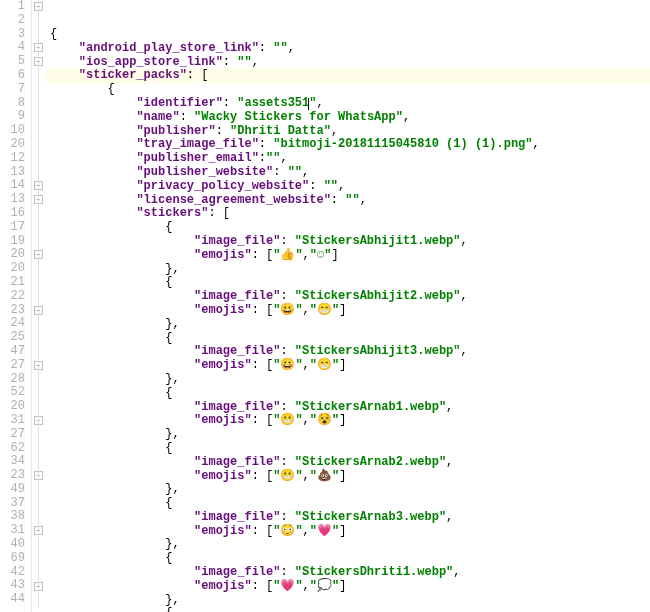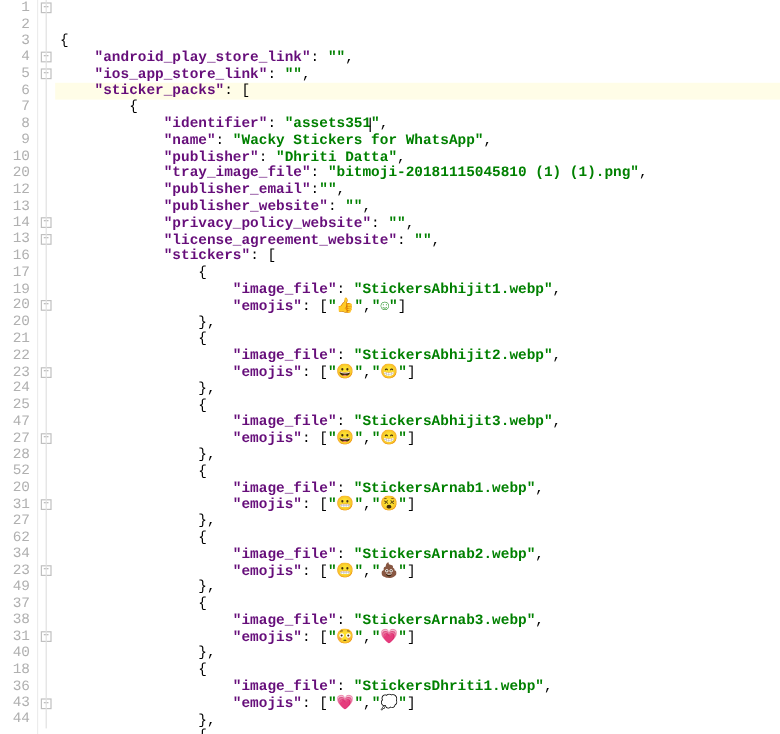--- a/index.html
+++ b/index.html
@@ -113,22 +113,22 @@
     <div class="ln">31</div>
     <div class="ln">27</div>
     <div class="ln">62</div>
     <div class="ln">34</div>
     <div class="ln">23</div>
     <div class="ln">49</div>
     <div class="ln">37</div>
     <div class="ln">38</div>
     <div class="ln">31</div>
     <div class="ln">40</div>
-    <div class="ln">18</div>
-    <div class="ln">36</div>
+    <div class="ln">69</div>
+    <div class="ln">42</div>
     <div class="ln">43</div>
     <div class="ln">44</div>
   </div>
 <div class="fold-gutter">
     <div class="fold-mark" style="top: 2px;">−</div>
     <div class="fold-mark" style="top: 43.4px;">−</div>
     <div class="fold-mark" style="top: 57.2px;">−</div>
     <div class="fold-mark" style="top: 181.4px;">−</div>
     <div class="fold-mark" style="top: 195.2px;">−</div>
     <div class="fold-mark" style="top: 250.4px;">−</div>

